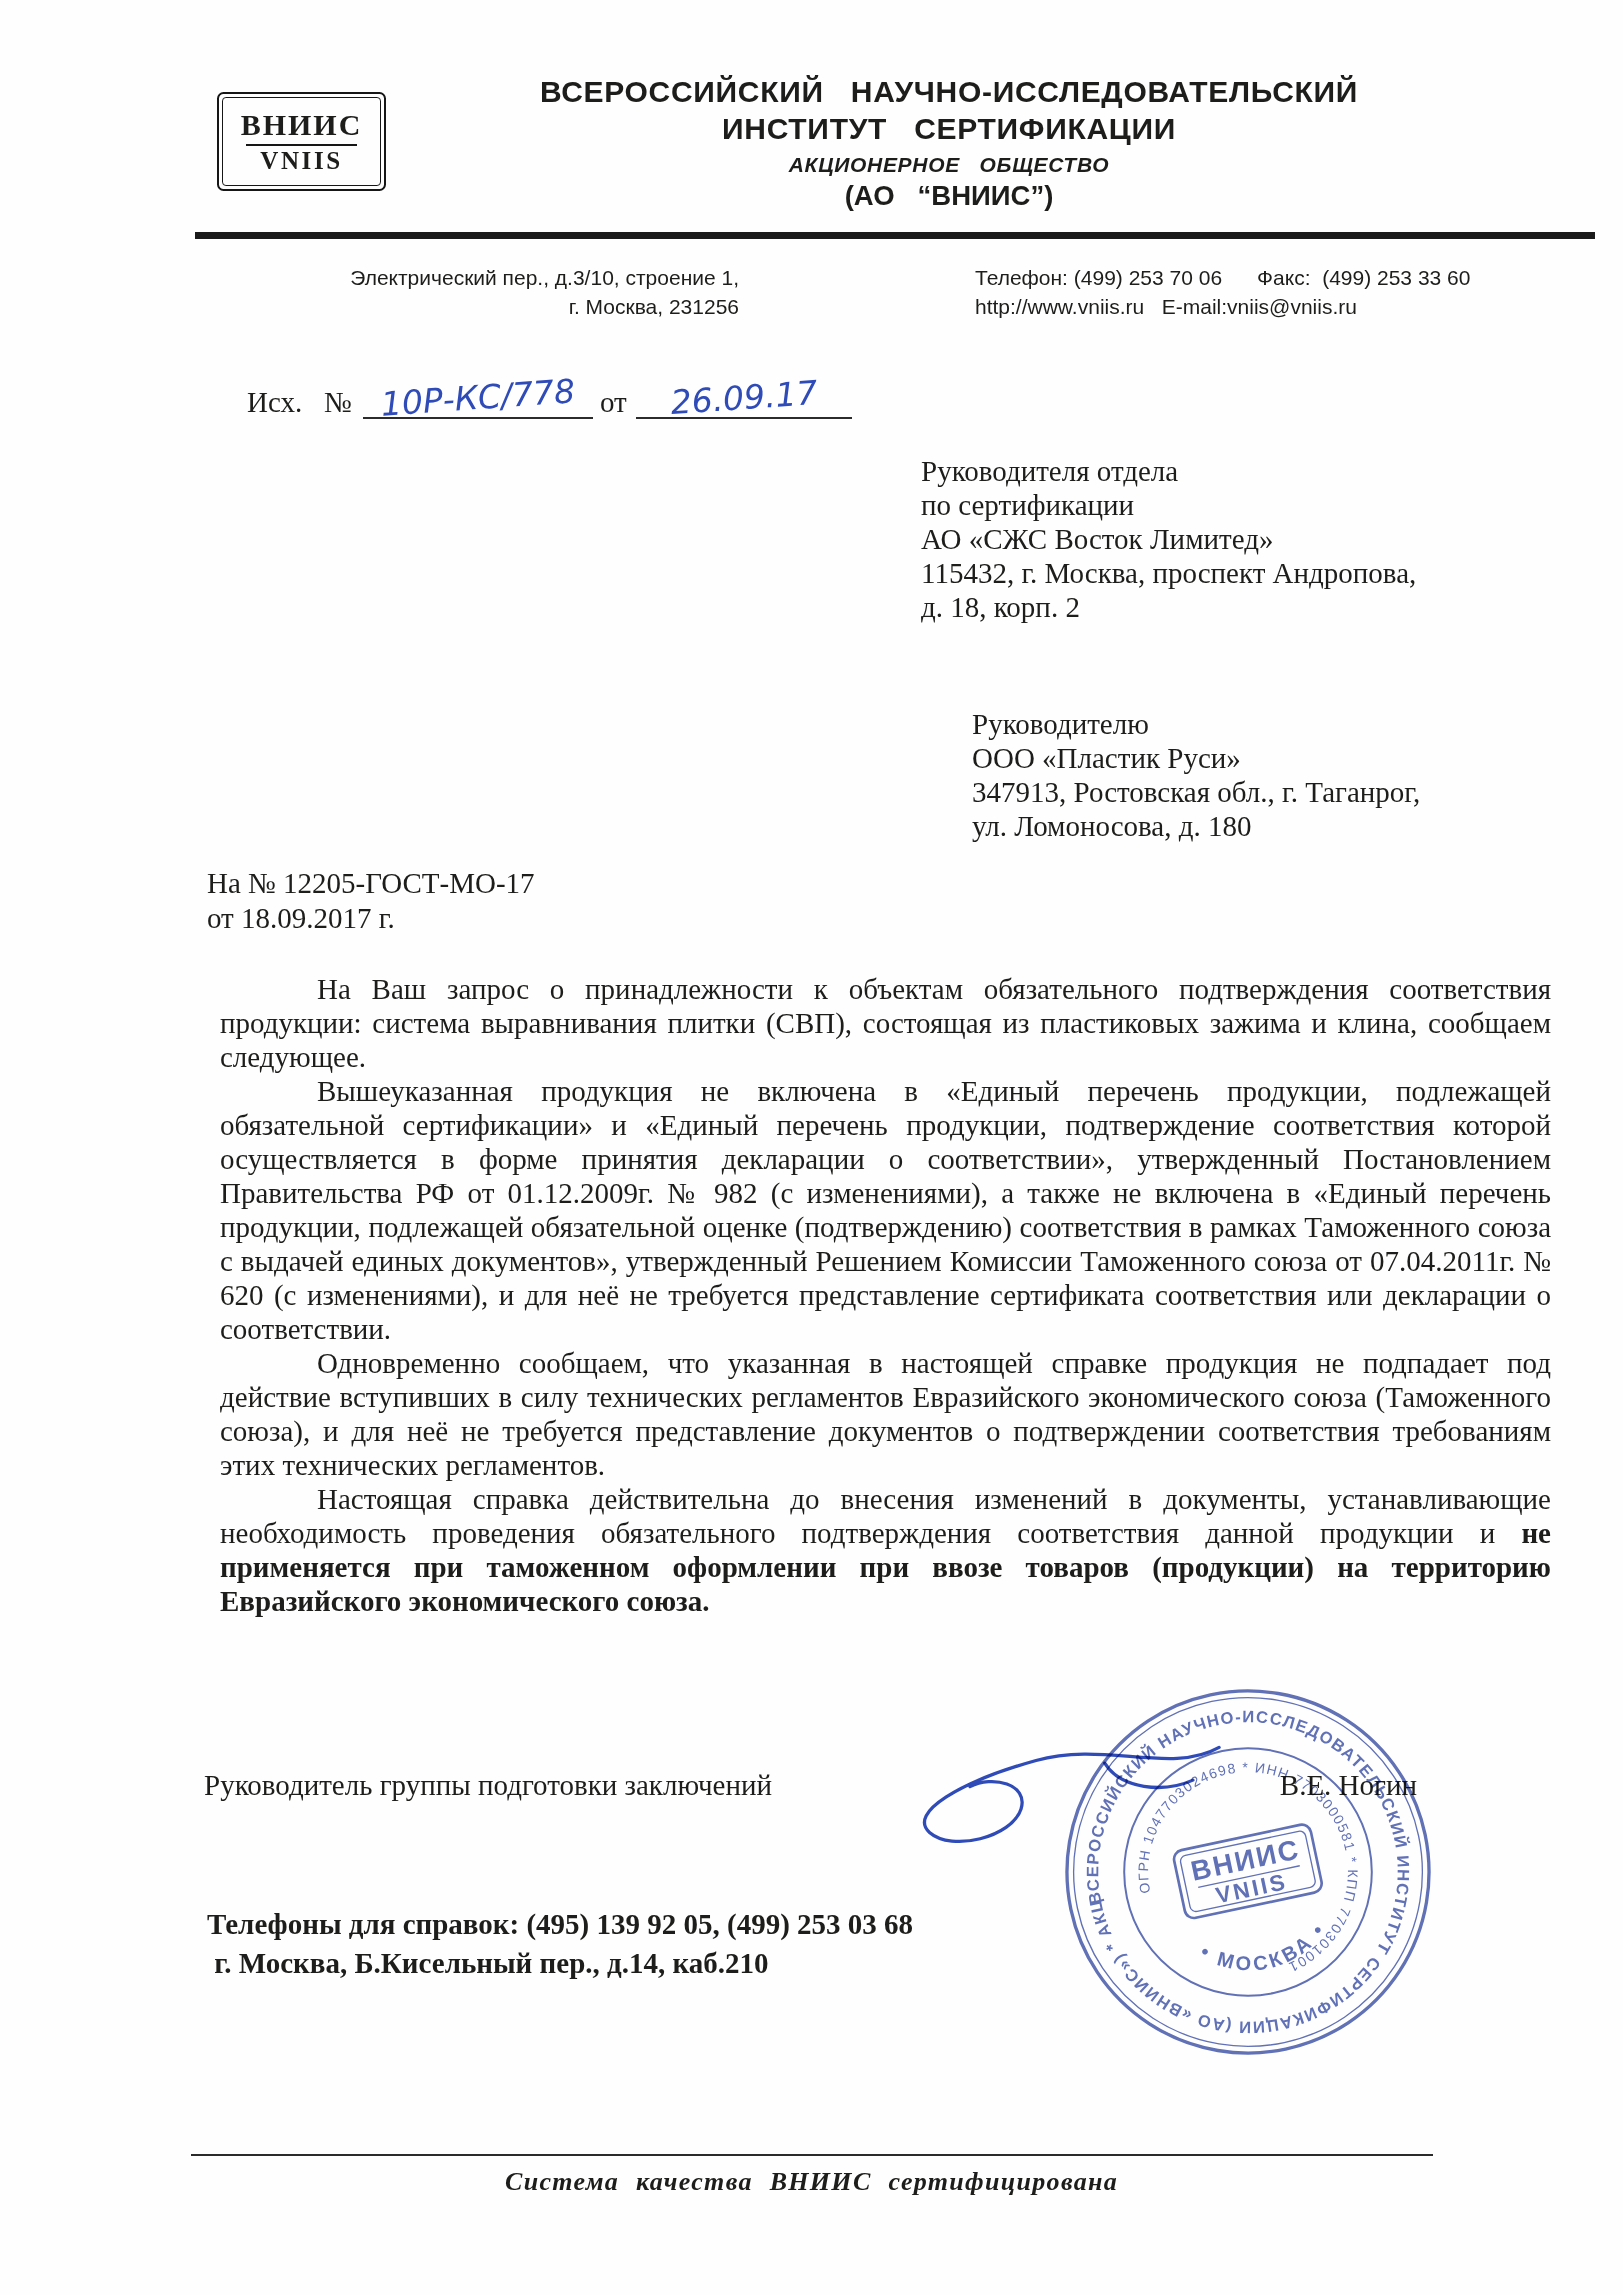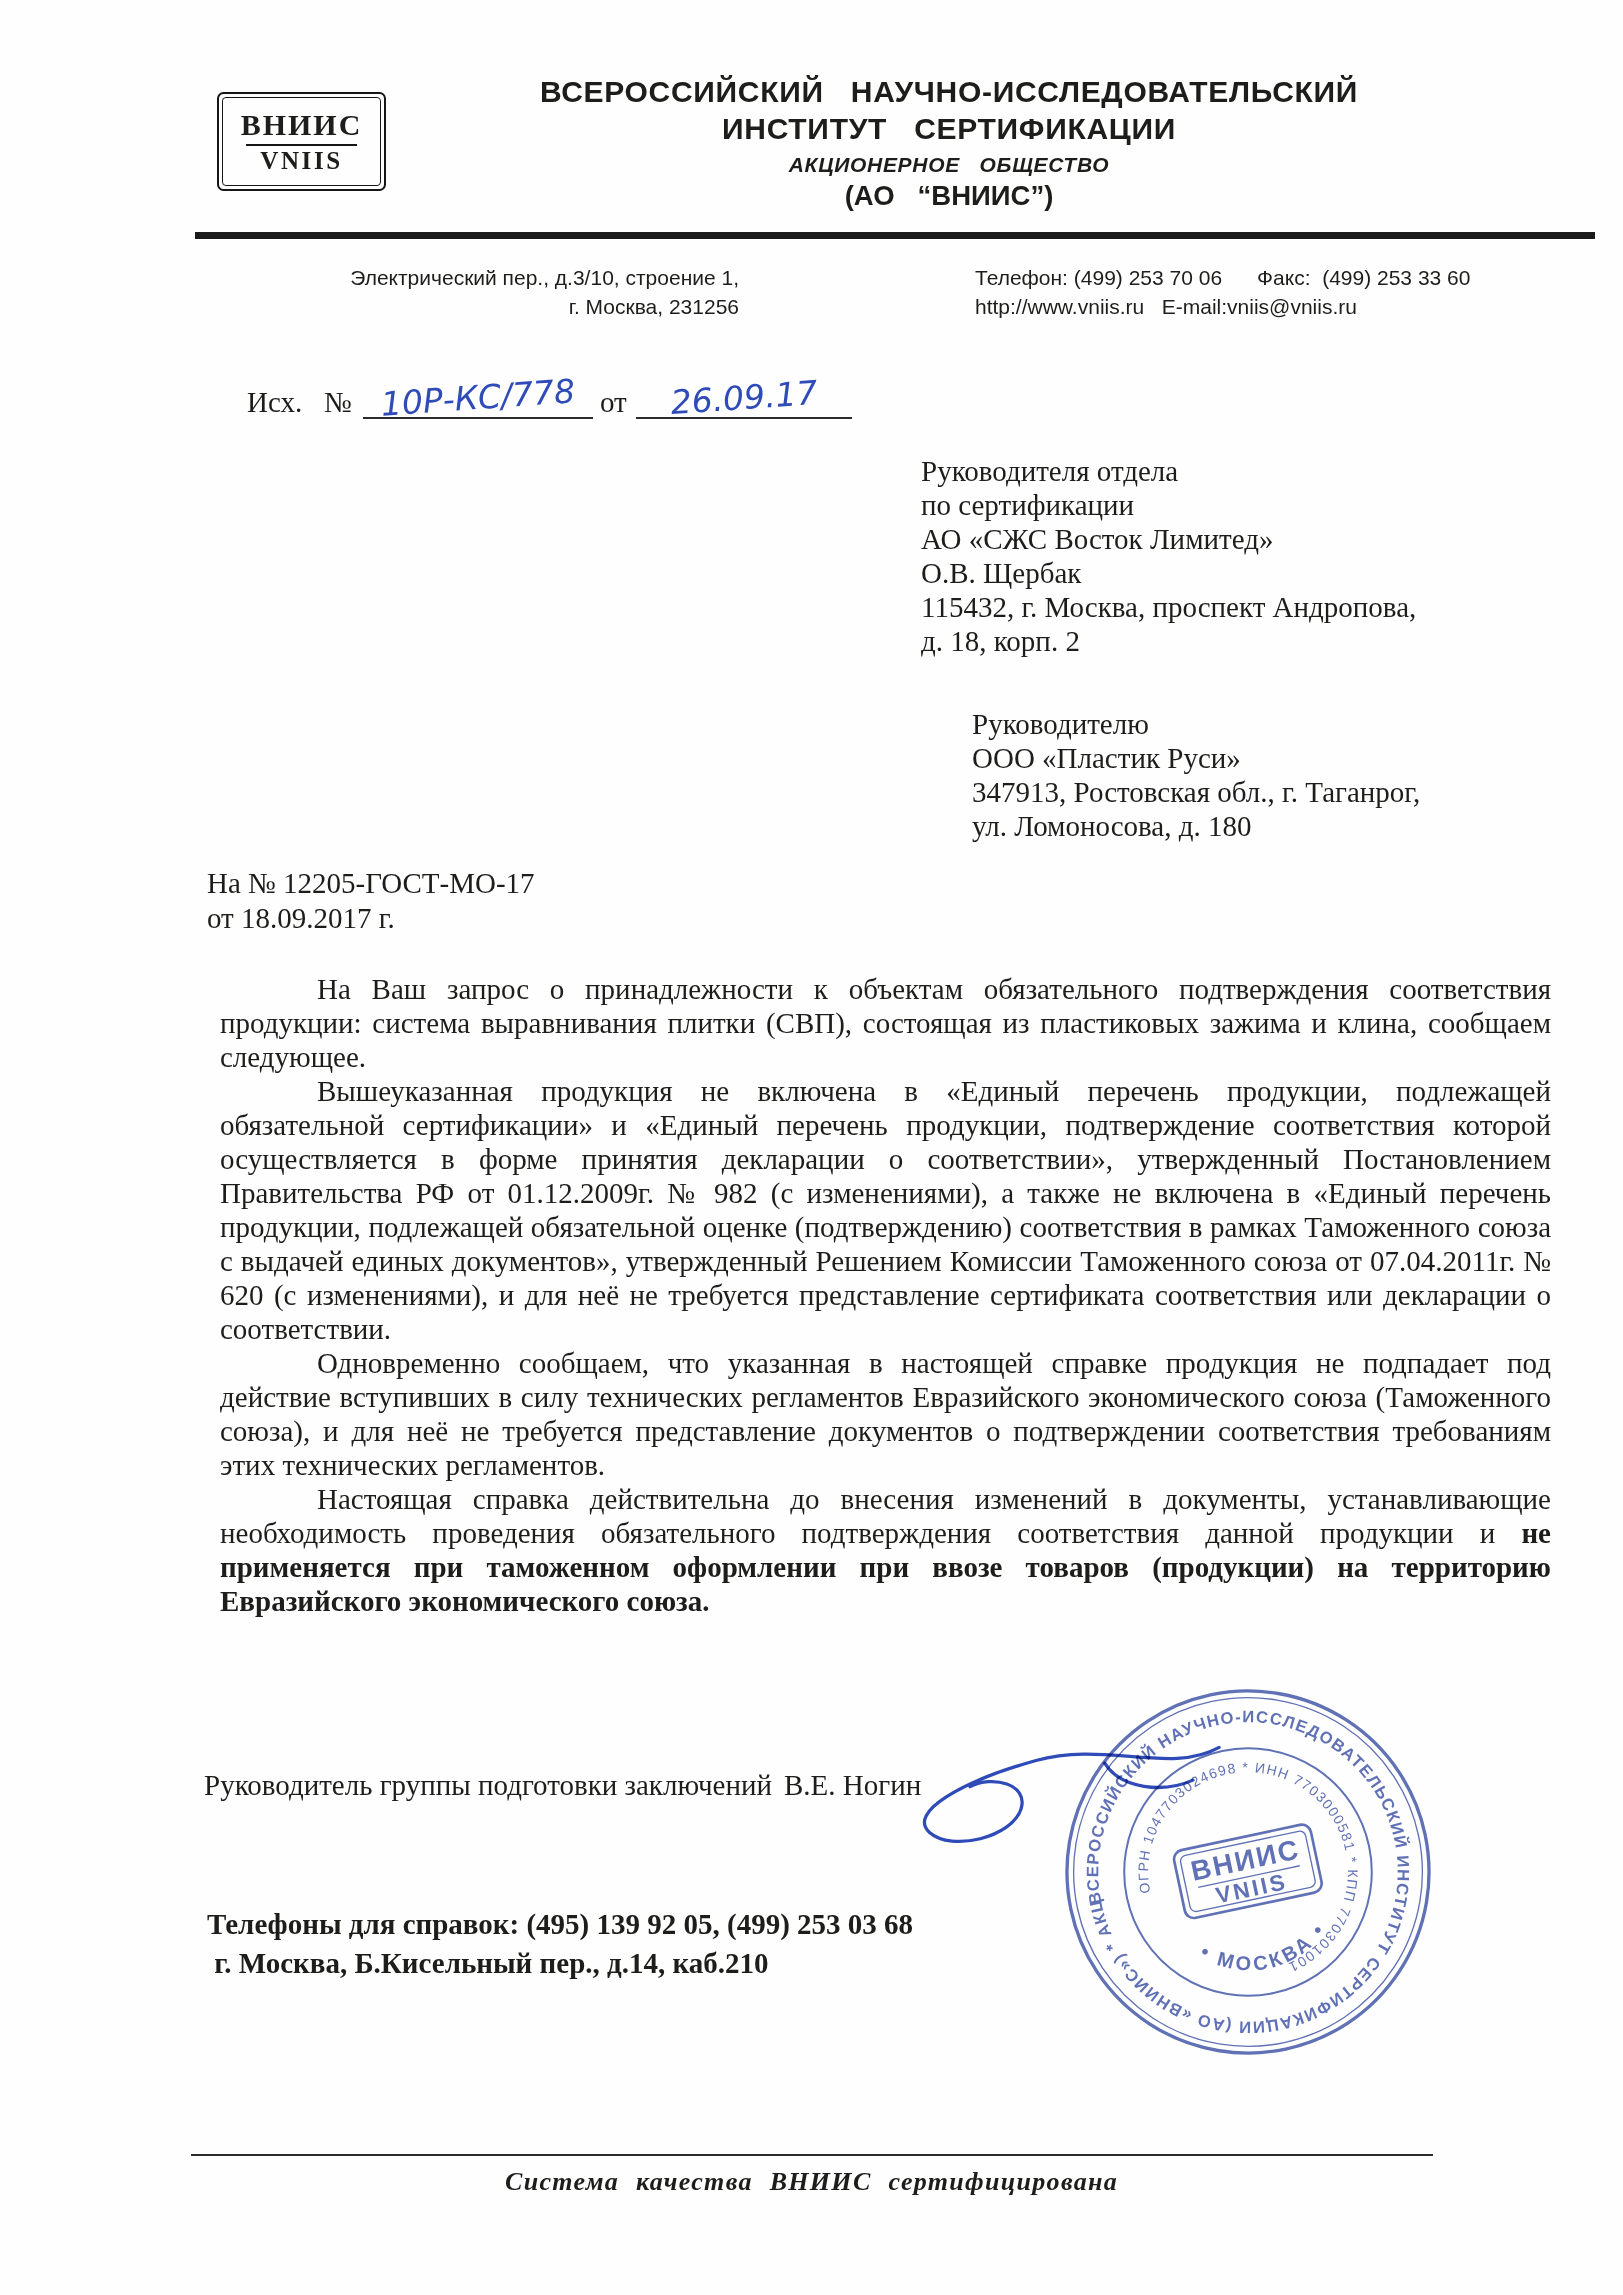--- a/index.html
+++ b/index.html
@@ -58,21 +58,21 @@
   .ref    { left:207px;  top:866px; font-size:29px; line-height:35px; }
 
   
   .body-text { left:220px; top:972px; width:1331px; font-size:29px; line-height:34px;
                text-align:justify; }
   .body-text p { text-indent:97px; }
   .body-text .b { font-weight:bold; }
 
   
   .sig-row { left:204px; top:1769px; width:1331px; display:flex;
-             justify-content:flex-start; font-size:29px; }
+             justify-content:space-between; font-size:29px; }
   .sig-name { margin-right:118px;margin-left:12px; }
 
   
   .phones { left:207px; top:1905px; font-size:29px; font-weight:bold; line-height:39px; }
 
   
   .stamp { left:1055px; top:1679px; width:386px; height:386px;
            transform:rotate(-12deg); opacity:0.82; mix-blend-mode:multiply; z-index:5; }
   .stamp text { fill:#3d51a6; font-family:"Liberation Sans", sans-serif; }
   .ring  { font-size:25px; font-weight:bold; letter-spacing:2px; }
@@ -122,21 +122,20 @@
   </div>
 
   <div class="abs outgoing">
     <span class="pre">Исх.   №</span><span class="hand-slot slot1"><span class="hand">10Р-КС/778</span></span><span class="ot-label">от</span><span class="hand-slot slot2"><span class="hand">26.09.17</span></span>
   </div>
 
   <div class="abs recip1">
     <div>Руководителя отдела</div>
     <div>по сертификации</div>
     <div>АО «СЖС Восток Лимитед»</div>
-    <div>О.В. Щербак</div>
     <div>115432, г. Москва, проспект Андропова,</div>
     <div>д. 18, корп. 2</div>
   </div>
 
   <div class="abs recip2">
     <div>Руководителю</div>
     <div>ООО «Пластик Руси»</div>
     <div>347913, Ростовская обл., г. Таганрог,</div>
     <div>ул. Ломоносова, д. 180</div>
   </div>

